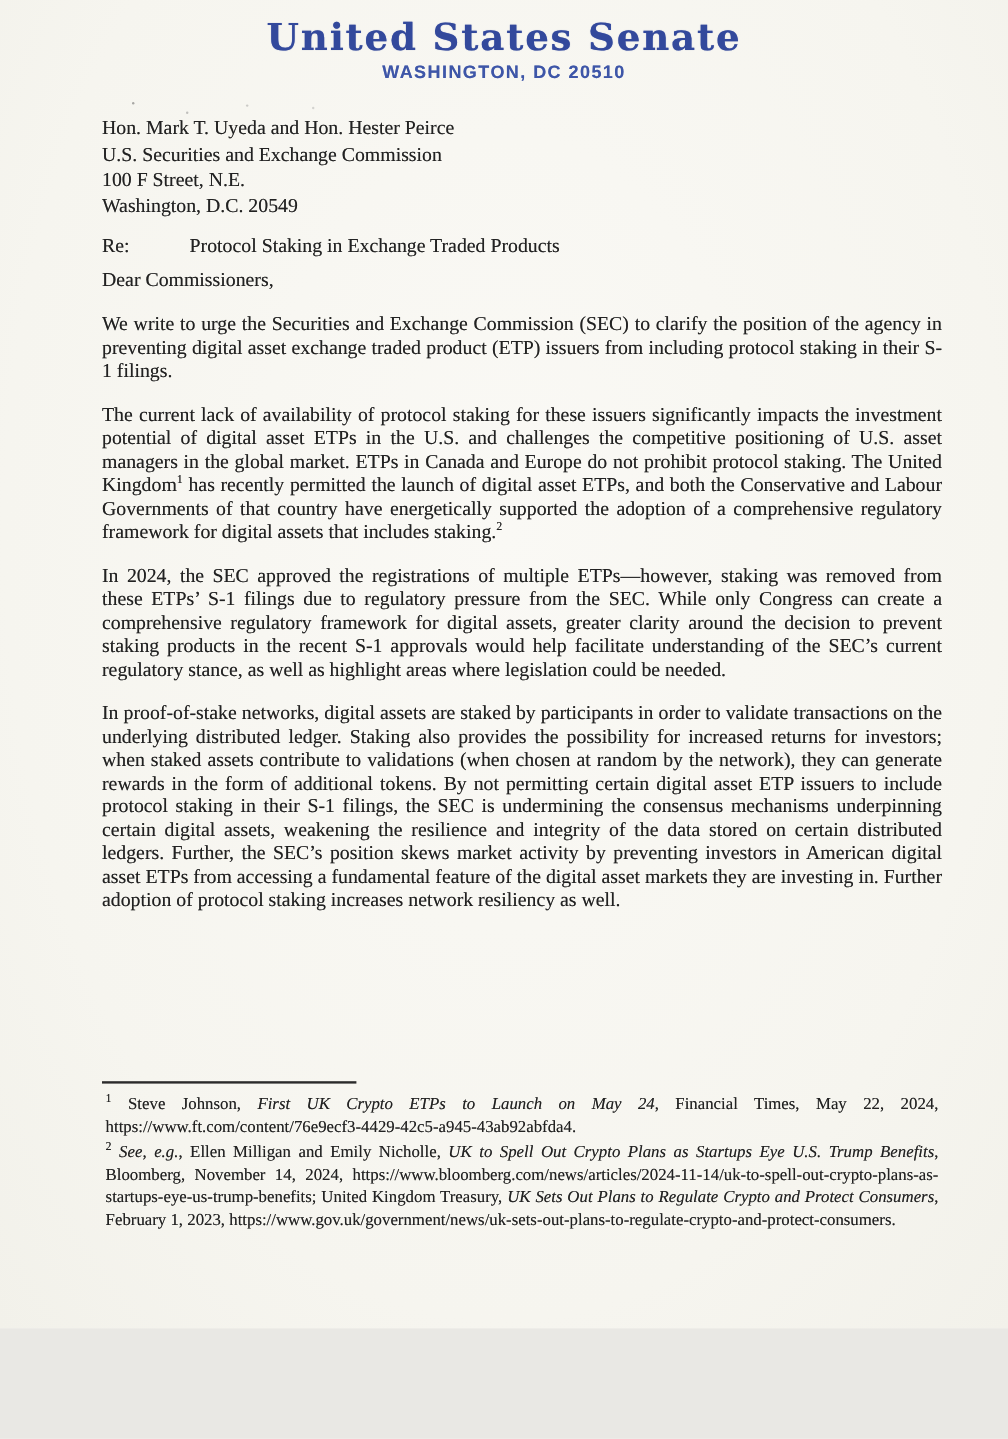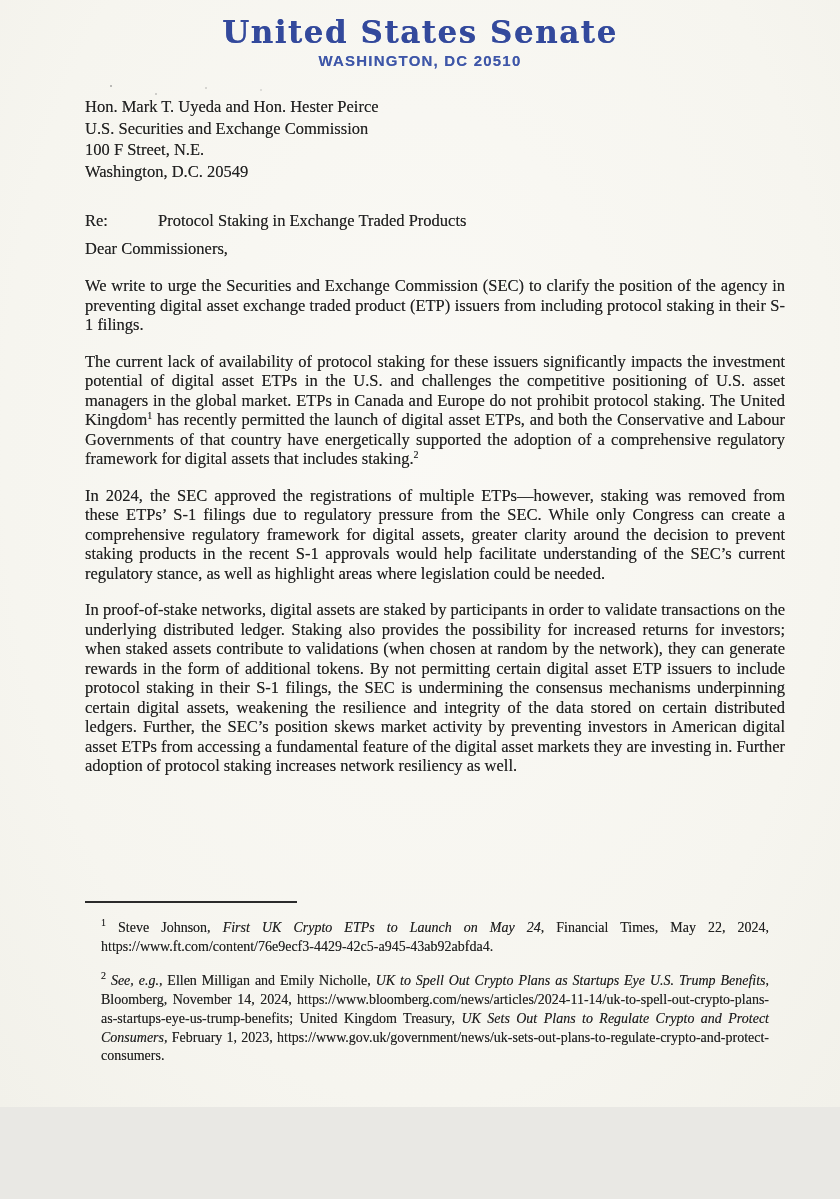--- a/index.html
+++ b/index.html
@@ -47,21 +47,21 @@
   }
   .content {
     position: absolute;
     left: 85px;
     width: 700px;
     top: 96px;
     font-size: 16.5px;
     line-height: 19.5px;
   }
   .date-line { margin-bottom: 17px; }
-  .address { line-height: 21.5px; margin-bottom: 29px; }
+  .address { line-height: 21.5px; margin-bottom: 13px; }
   .subject-line { margin-bottom: 8px; }
   .re-label { display: inline-block; width: 73px; }
   .salutation { margin-bottom: 18px; }
   p.body-par {
     margin: 0 0 17px 0;
     text-align: justify;
   }
   sup {
     font-size: 10px;
     line-height: 0;
@@ -75,21 +75,21 @@
     font-size: 14px;
     line-height: 18.7px;
   }
   .fn-rule {
     width: 212px;
     height: 0;
     border-top: 2px solid #2b2b2b;
     margin-bottom: 9px;
   }
   .footnote {
-    margin: 16px;
+    margin: 3px;
     text-align: justify;
   }
 </style>
 </head>
 <body>
 
 <div class="page">
 
   <div class="speckle"></div>
 

